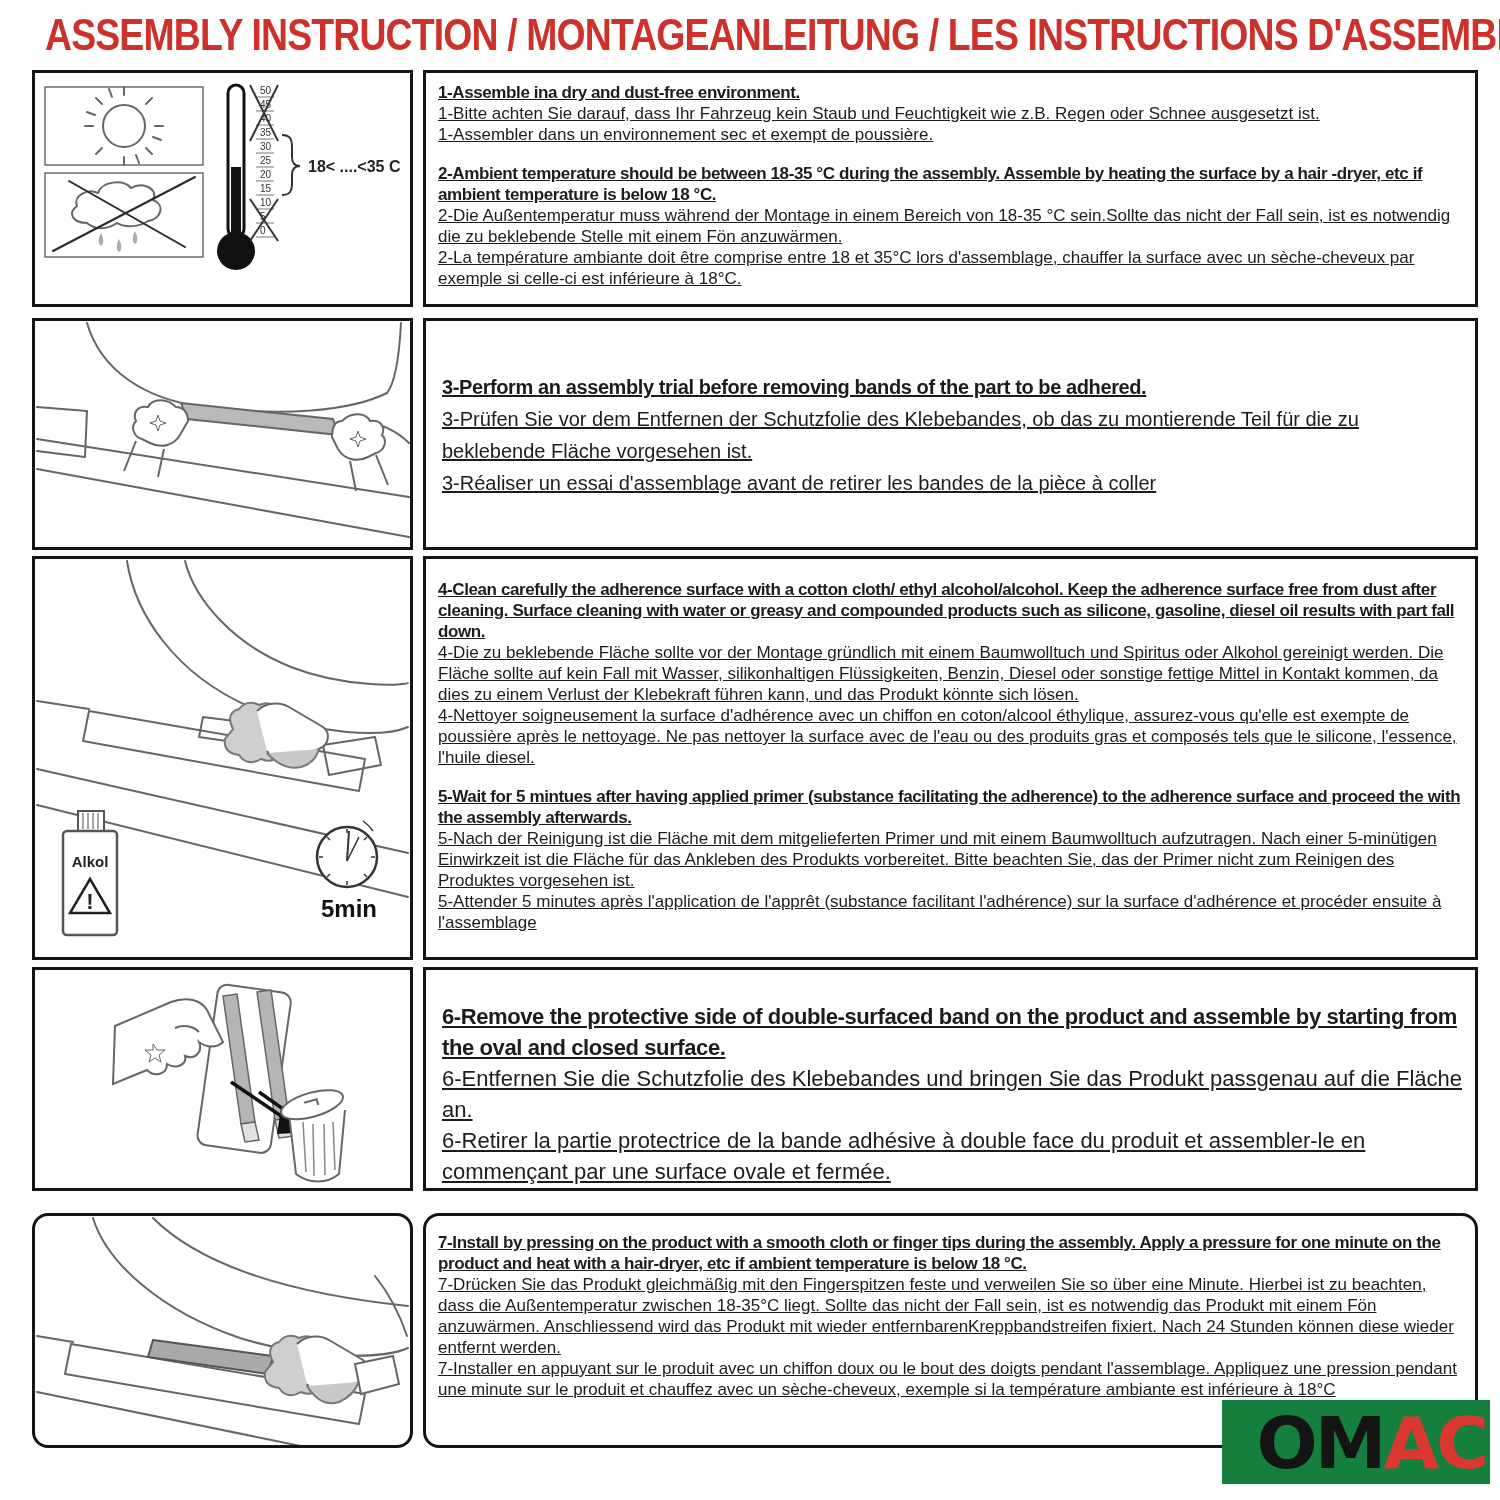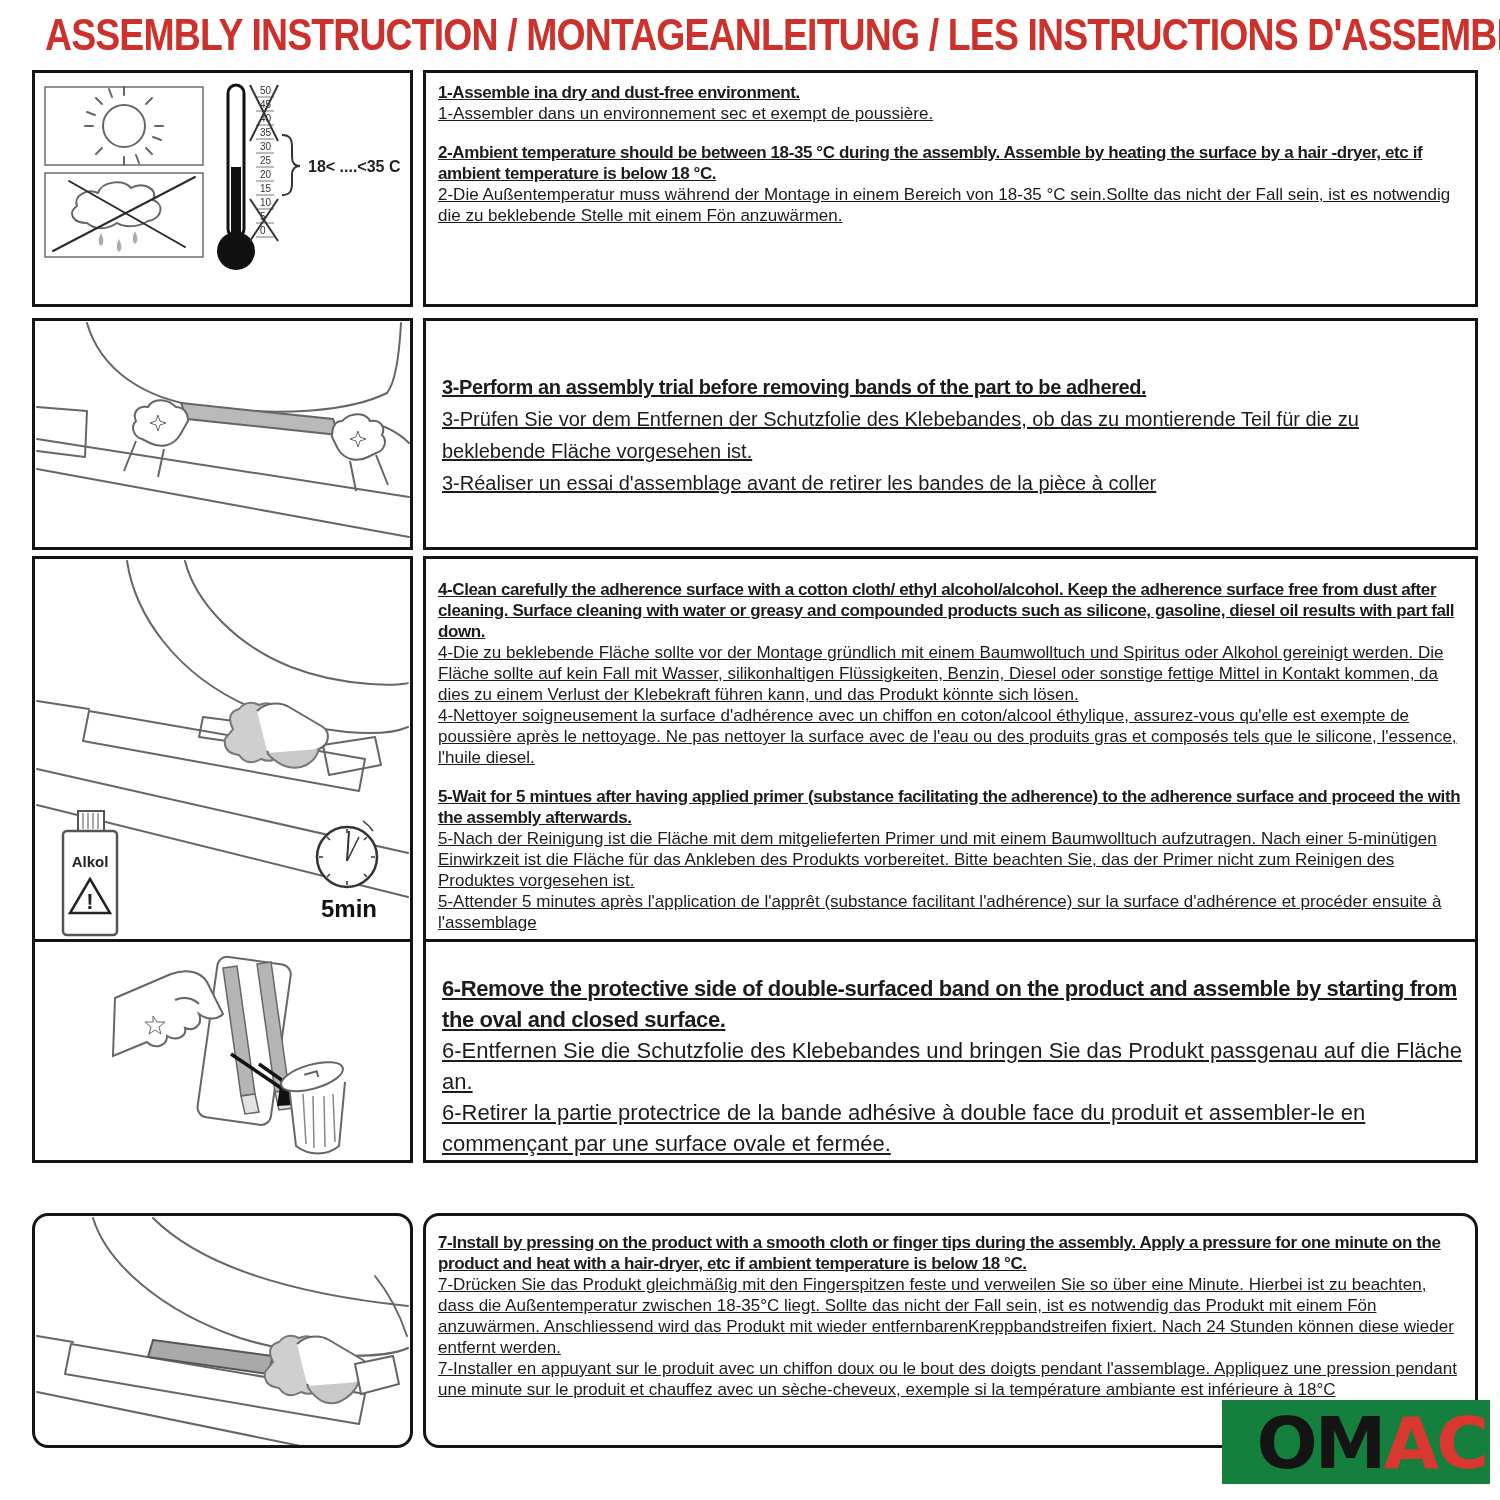--- a/index.html
+++ b/index.html
@@ -11,21 +11,21 @@
   .illus{position:absolute;left:32px;width:381px;border:3px solid #141414;background:#fff;box-sizing:border-box;}
   .tbox{position:absolute;left:423px;width:1055px;border:3px solid #141414;background:#fff;box-sizing:border-box;overflow:hidden;}
   .r1 .illus,.r1 .tbox{top:0;height:237px;}
   .r2 .illus,.r2 .tbox{top:0;height:232px;}
   .r3 .illus,.r3 .tbox{top:0;height:404px;}
   .r4 .illus,.r4 .tbox{top:0;height:224px;}
   .r5 .illus,.r5 .tbox{top:0;height:235px;border-radius:16px;}
   .row1{top:70px;height:284px;}
   .row2{top:318px;height:232px;}
   .row3{top:556px;height:404px;}
-  .row4{top:939px;height:224px;}
+  .row4{top:967px;height:224px;}
   .row5{top:1213px;height:235px;}
   .tbox p{margin:0;text-decoration:underline;}
   .b{font-weight:bold;letter-spacing:-0.4px;}
   .gap{margin-top:18px !important;}
   .t-sm{padding:9px 8px 0 12px;font-size:17px;line-height:21px;}
   .t-lg{padding:50px 10px 0 16px;font-size:20px;line-height:32px;}
   .t-md{padding:31px 10px 0 16px;font-size:22px;line-height:31px;}
   .illus svg{display:block;width:100%;height:100%;}
   .logo{position:absolute;left:1222px;top:1400px;width:268px;height:84px;background:#15803d;
         display:flex;align-items:center;justify-content:flex-end;}
@@ -106,23 +106,25 @@
             <line x1="30" y1="118" x2="58" y2="160"></line>
               <line x1="58" y1="118" x2="30" y2="160"></line>
           </g>
           <path d="M 62,54 C 70,54 72,58 72,66 L 72,76 C 72,82 75,85 80,85 C 75,85 72,88 72,94 L 72,102 C 72,110 70,114 62,114" fill="none" stroke="#333" stroke-width="2"></path>
           <text x="88" y="91" font-size="16" font-weight="bold" fill="#222">18&lt; ....&lt;35 C</text>
         </g>
       </svg>
     </div>
     <div class="tbox t-sm">
       <p class="b">1-Assemble ina dry and dust-free environment.</p>
+      <p>1-Bitte achten Sie darauf, dass Ihr Fahrzeug kein Staub und Feuchtigkeit wie z.B. Regen oder Schnee ausgesetzt ist.</p>
       <p>1-Assembler dans un environnement sec et exempt de poussière.</p>
       <p class="b gap">2-Ambient temperature should be between 18-35 °C during the assembly. Assemble by heating the surface by a hair -dryer, etc if ambient temperature is below 18 °C.</p>
       <p>2-Die Außentemperatur muss während der Montage in einem Bereich von 18-35 °C sein.Sollte das nicht der Fall sein, ist es notwendig die zu beklebende Stelle mit einem Fön anzuwärmen.</p>
+      <p>2-La température ambiante doit être comprise entre 18 et 35°C lors d'assemblage, chauffer la surface avec un sèche-cheveux par exemple si celle-ci est inférieure à 18°C.</p>
     </div>
   </div>
 
   <div class="row row2 r2">
     <div class="illus">
       <svg viewBox="0 0 375 226">
         <g class="line">
           <path d="M 52,2 C 66,50 110,78 168,86 C 248,96 316,90 352,72"></path>
           <path d="M 352,72 C 360,62 364,40 366,2"></path>
           <path d="M 330,100 C 350,104 364,112 374,122"></path>

